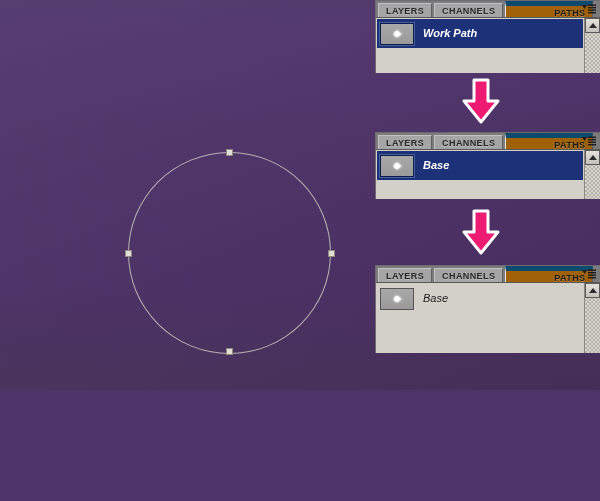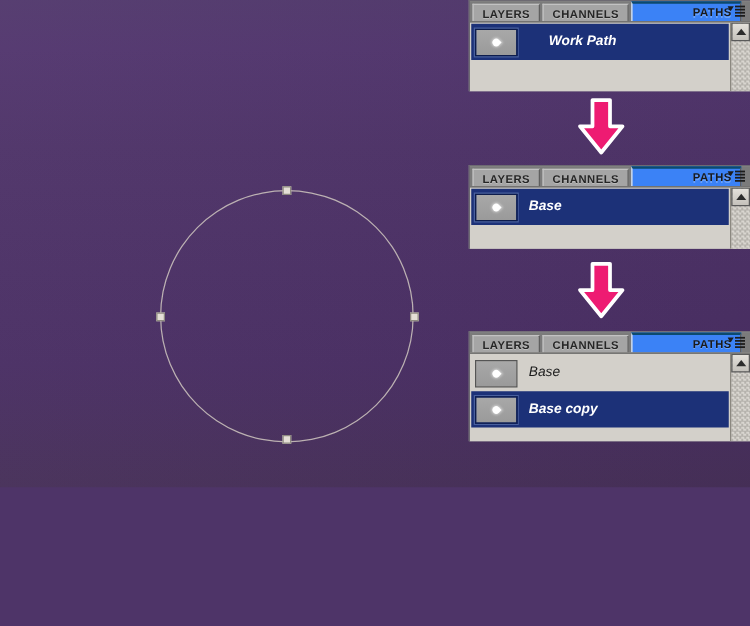--- a/index.html
+++ b/index.html
@@ -110,23 +110,23 @@
     color: #262626;
     background: #a5a5a5;
     border-top: 1px solid #c2c2c2;
     border-left: 1px solid #c2c2c2;
     border-right: 1px solid #5f5f5f;
     box-sizing: border-box;
     text-shadow: 0 1px 0 rgba(255,255,255,0.25);
     white-space: nowrap;
   }
   .tab.active {
-    background: #3b82f6;
+    background: #a16207;
     color: #1a1a1a;
-    border-top: 2px solid #0c4a6e;
+    border-top: 5px solid #0c4a6e;
     border-left: 1px solid #eeece7;
     height: 16px;
     line-height: 15px;
     padding-left: 48px;
   }
   .panel-menu-icon {
     position: absolute;
     right: 4px;
     top: 3px;
     width: 14px;
@@ -196,21 +196,20 @@
     line-height: 1;
     font-style: italic;
   }
   .path-row.selected .row-label {
     color: #ffffff;
     font-weight: bold;
   }
   .row-label.italic {
     font-style: italic;
     font-weight: bold;
-    margin-left: 16px;
   }
 
   
   .scrollbar {
     position: absolute;
     right: 0;
     top: 0;
     bottom: 0;
     width: 16px;
     background:
@@ -342,26 +341,20 @@
       </div>
     </div>
     <div class="panel-body" style="height:71px;">
       <div class="rows">
         <div class="path-row">
           <div class="row-thumb">
             <div class="thumb-mark"></div>
           </div>
           <div class="row-label">Base</div>
         </div>
-        <div class="path-row selected">
-          <div class="row-thumb">
-            <div class="thumb-mark"></div>
-          </div>
-          <div class="row-label">Base copy</div>
-        </div>
       </div>
       <div class="scrollbar">
         <div class="scroll-btn">
           <div class="scroll-arrow"></div>
         </div>
       </div>
     </div>
   </div>
 
 </div>

